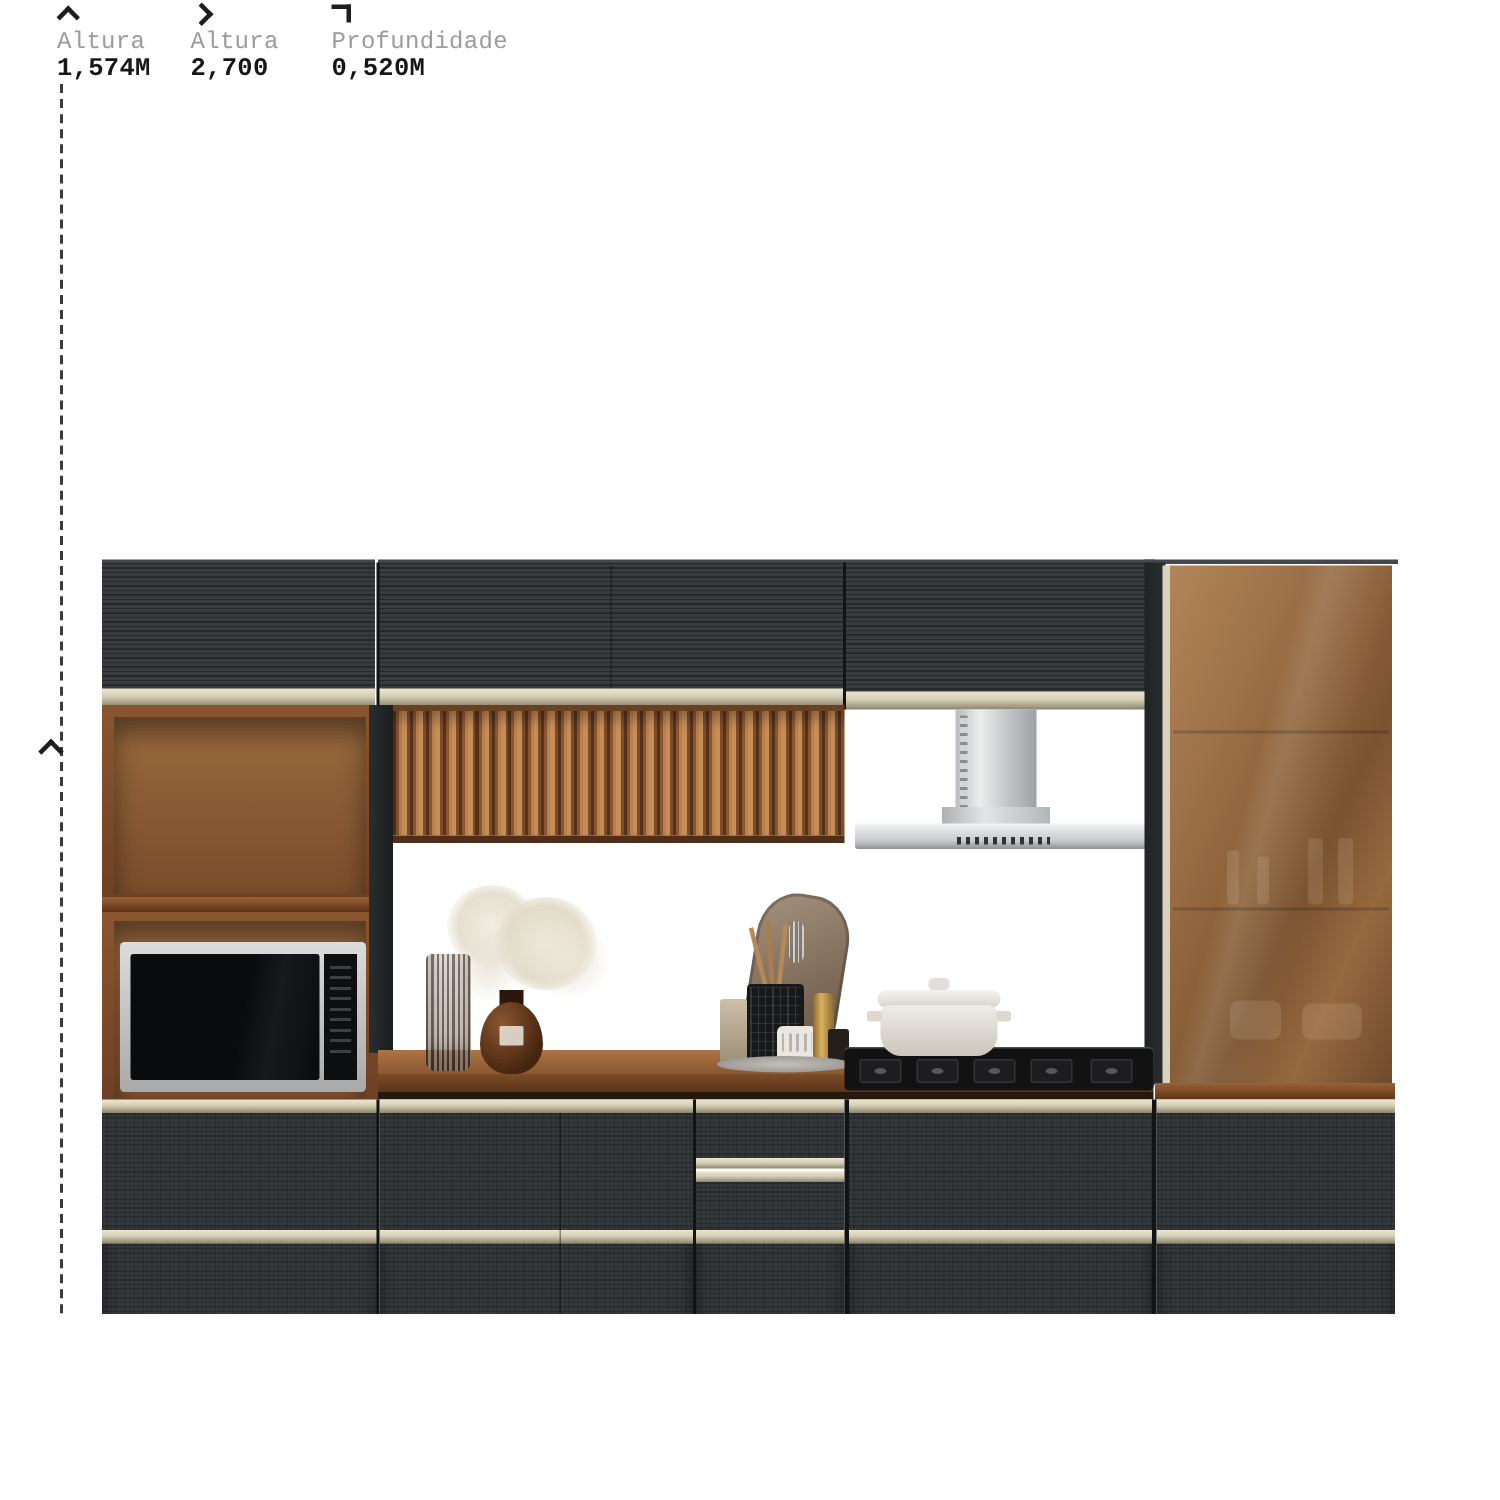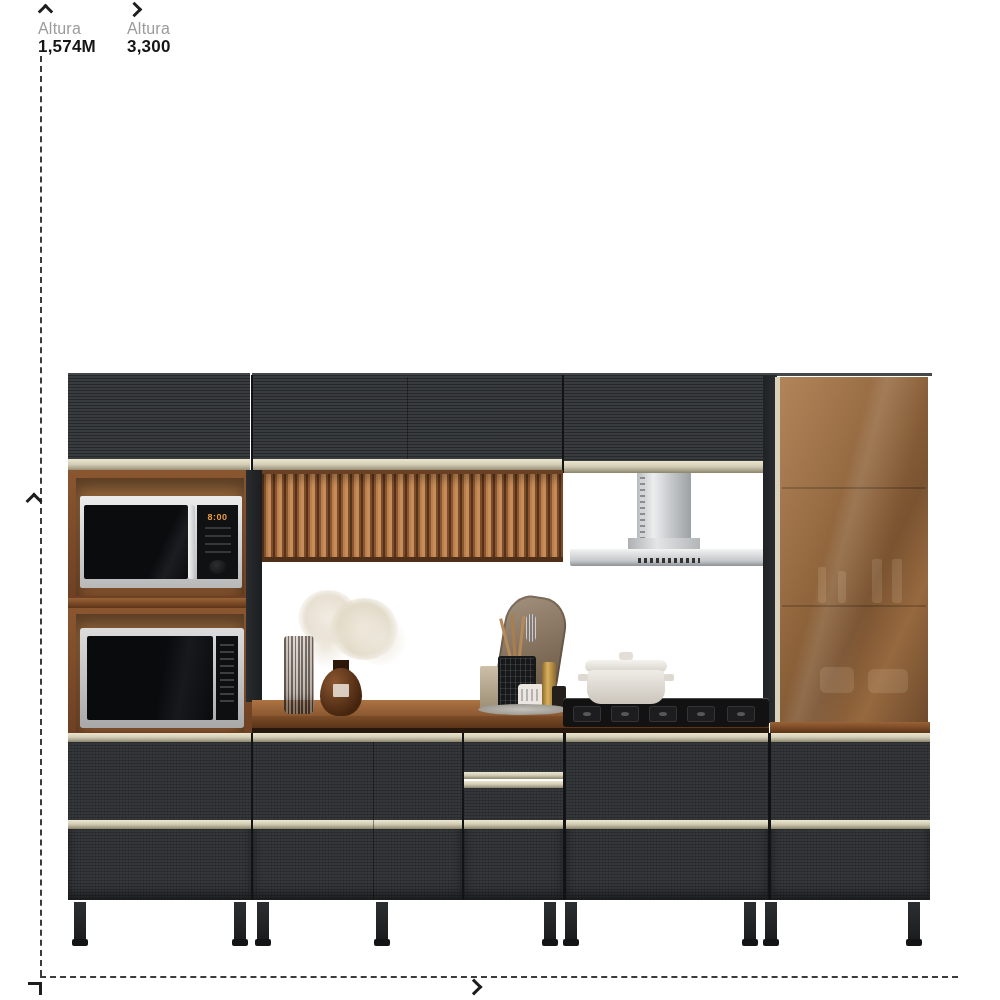--- a/index.html
+++ b/index.html
@@ -1,17 +1,17 @@
 <!DOCTYPE html>
 <html><head>
 <meta charset="utf-8">
 <style>
   html,body{margin:0;padding:0;background:#fff;}
-  #stage{position:relative;width:1000px;height:1000px;background:#ffffff;overflow:hidden;
-         font-family:Liberation Sans, sans-serif;}
+  #stage{position:relative;width:1000px;height:876px;background:#ffffff;overflow:hidden;
+         font-family:Liberation Mono, monospace;}
   .abs{position:absolute;}
 
   
   .legend-item{position:absolute;top:3px;display:flex;flex-direction:column;align-items:flex-start;}
   .legend-item .lbl{color:#9b9b9b;font-size:16px;line-height:17px;margin-top:3px;letter-spacing:.2px;}
   .legend-item .val{color:#161616;font-size:17px;font-weight:bold;line-height:20px;letter-spacing:.2px;}
   .chev{display:block;width:8px;height:8px;border-top:3px solid #1e1e1e;border-right:3px solid #1e1e1e;}
   .chev.up{transform:rotate(-45deg);margin:3px 0 0 2px;}
   .chev.right{transform:rotate(45deg);margin:1px 0 2px 2px;}
   .corner{display:block;width:10px;height:9px;border-top:3px solid #1e1e1e;border-right:3px solid #1e1e1e;margin-bottom:2px;}
@@ -61,21 +61,26 @@
 <div id="stage">
 
   <div class="legend-item" style="left:38px">
     <span class="chev up"></span>
     <div class="lbl">Altura</div>
     <div class="val">1,574M</div>
   </div>
   <div class="legend-item" style="left:127px">
     <span class="chev right"></span>
     <div class="lbl">Altura</div>
-    <div class="val">3,300</div>
+    <div class="val">2,700</div>
+  </div>
+  <div class="legend-item" style="left:221px">
+    <span class="corner"></span>
+    <div class="lbl">Profundidade</div>
+    <div class="val">0,520M</div>
   </div>
 
   <div class="vline"></div>
   <div class="hline"></div>
   <div class="marker" style="left:26px;top:492px">
       <span class="chev up"></span>
     </div>
   <div class="marker" style="left:466px;top:980px">
       <span class="chev right"></span>
     </div>
@@ -92,29 +97,20 @@
   <div class="abs dk-upper" style="left:252px;top:375px;width:311px;height:85px"></div>
   <div class="abs gold" style="left:252px;top:459px;width:311px;height:12px"></div>
   <div class="abs dk-upper" style="left:563px;top:375px;width:207px;height:87px"></div>
   <div class="abs gold" style="left:563px;top:461px;width:207px;height:12px"></div>
   <div class="abs seam" style="left:251px;top:375px;width:2px;height:96px"></div>
   <div class="abs" style="left:407px;top:377px;width:1px;height:82px;background:rgba(0,0,0,.35)"></div>
   <div class="abs seam" style="left:562px;top:375px;width:2px;height:98px"></div>
 
   <div class="abs wood" style="left:68px;top:470px;width:184px;height:130px"></div>
   <div class="abs niche-back" style="left:76px;top:478px;width:168px;height:118px"></div>
-  <div class="abs steel" style="left:80px;top:496px;width:162px;height:92px;border-radius:2px">
-    <div class="abs" style="left:4px;top:9px;width:104px;height:74px;background:linear-gradient(115deg,#0b0c0e 70%,#1b1d20 82%,#0b0c0e);border-radius:2px"></div>
-    <div class="abs" style="left:108px;top:9px;width:7px;height:74px;background:linear-gradient(90deg,#f4f4f4,#c6c6c6);border-radius:3px"></div>
-    <div class="abs" style="left:117px;top:9px;width:41px;height:74px;background:#101113">
-      <div class="mw-display" style="margin-top:7px">8:00</div>
-      <div style="margin:5px auto 0;width:26px;height:30px;background:repeating-linear-gradient(180deg,rgba(255,255,255,.16) 0 2px,transparent 2px 8px)"></div>
-      <div style="margin:3px auto 0;width:18px;height:14px;border-radius:50%;background:radial-gradient(circle at 40% 35%,#2e2f31,#0a0a0b)"></div>
-    </div>
-  </div>
   <div class="abs" style="left:68px;top:598px;width:184px;height:10px;background:linear-gradient(180deg,#9a6236,#5d3418)"></div>
   <div class="abs wood" style="left:68px;top:608px;width:184px;height:126px"></div>
   <div class="abs niche-back" style="left:76px;top:614px;width:168px;height:118px"></div>
   <div class="abs" style="left:80px;top:628px;width:164px;height:100px;background:linear-gradient(180deg,#dcdcdc,#a9a9a9);border-radius:3px">
     <div class="abs" style="left:7px;top:8px;width:126px;height:84px;background:linear-gradient(100deg,#0a0b0d 58%,#17191c 74%,#0a0b0d);border-radius:2px"></div>
     <div class="abs" style="left:136px;top:8px;width:22px;height:84px;background:#0e0f11">
       <div style="margin:8px auto 0;width:14px;height:62px;background:repeating-linear-gradient(180deg,rgba(255,255,255,.20) 0 2px,transparent 2px 7px)"></div>
     </div>
   </div>
   <div class="abs" style="left:246px;top:470px;width:16px;height:232px;background:linear-gradient(90deg,#2a2d2f,#1b1d1f)"></div>

